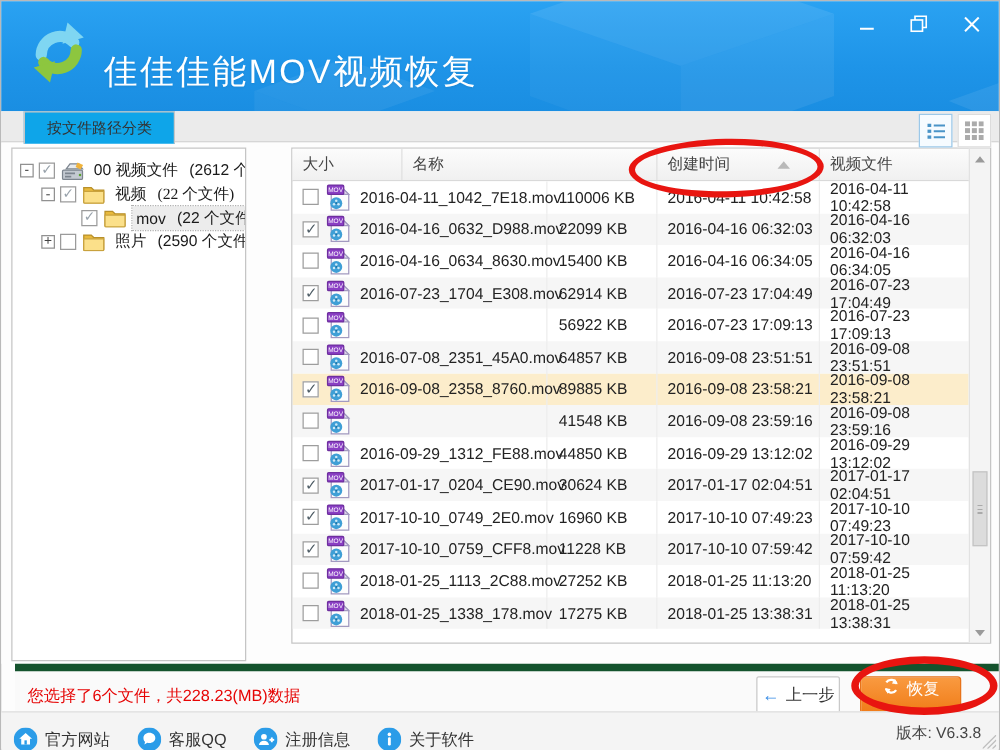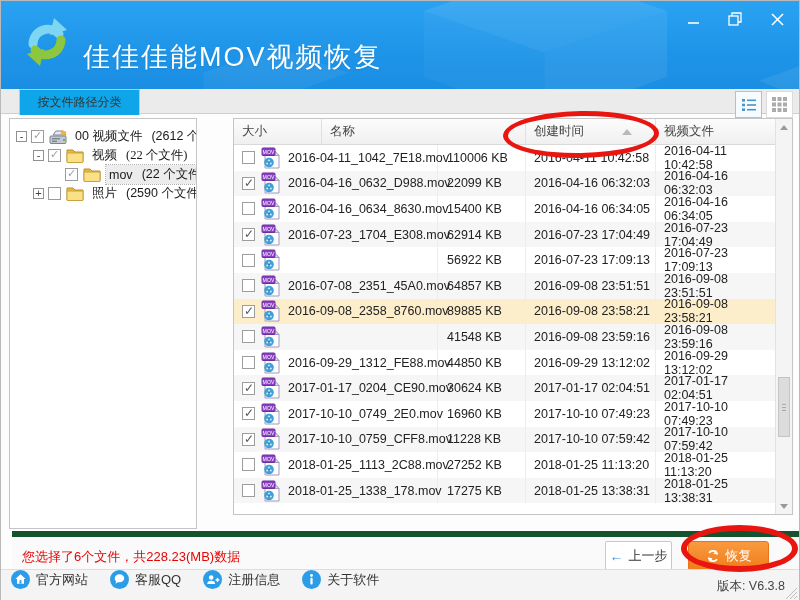--- a/index.html
+++ b/index.html
@@ -88,26 +88,26 @@
   
   .statusbar { position:absolute; left:11px; top:530px; right:0; height:38px; background:#fafafa;
     border-top:6px solid #14532d; }
   .status-text { position:absolute; left:10px; top:11px; font-size:13px; color:#e60505; }
   .btn-back { position:absolute; right:127px; top:4px; width:67px; height:30px; background:#fff;
     border:1px solid #c9c9c9; border-radius:2px; font-size:13px; color:#333; display:flex;
     align-items:center; justify-content:center; gap:5px; cursor:pointer; }
   .back-arrow { color:#3a8ee6; font-weight:bold; font-size:14px; }
   .btn-recover { position:absolute; right:30px; top:4px; width:81px; height:30px;
     background:linear-gradient(180deg,#f99a40,#f07c18); border:1px solid #e8731a; border-radius:3px;
-    font-size:13px; color:#fff; display:flex; align-items:center; justify-content:center; gap:6px; cursor:pointer; }
+    font-size:13px; color:#fff; display:flex; justify-content:center; gap:6px; cursor:pointer; }
 
   
   .footer { position:absolute; left:0; top:568px; right:0; height:32px; background:#f4f4f4;
     border-top:1px solid #dedede; }
-  .links { position:absolute; left:10px; top:0; height:100%; display:flex; align-items:flex-start; gap:22px; }
+  .links { position:absolute; left:10px; top:0; height:100%; display:flex; align-items:flex-end; gap:22px; }
   .flink { display:flex; align-items:center; gap:6px; font-size:13px; color:#333; cursor:pointer; }
   .fico { width:19px; height:19px; }
   .version { position:absolute; right:14px; top:8px; font-size:12.5px; color:#444; }
   .grip { position:absolute; right:2px; bottom:2px; width:11px; height:11px; }
 
   
   .anno { position:absolute; border-radius:50%; pointer-events:none; z-index:50; }
   .anno-created { left:502px; top:110px; width:156px; height:47px; border:5px solid #e81510; transform:rotate(-1deg); }
   .anno-recover { left:680px; top:524px; width:117px; height:47px; border:6px solid #e81510; }
 </style>

